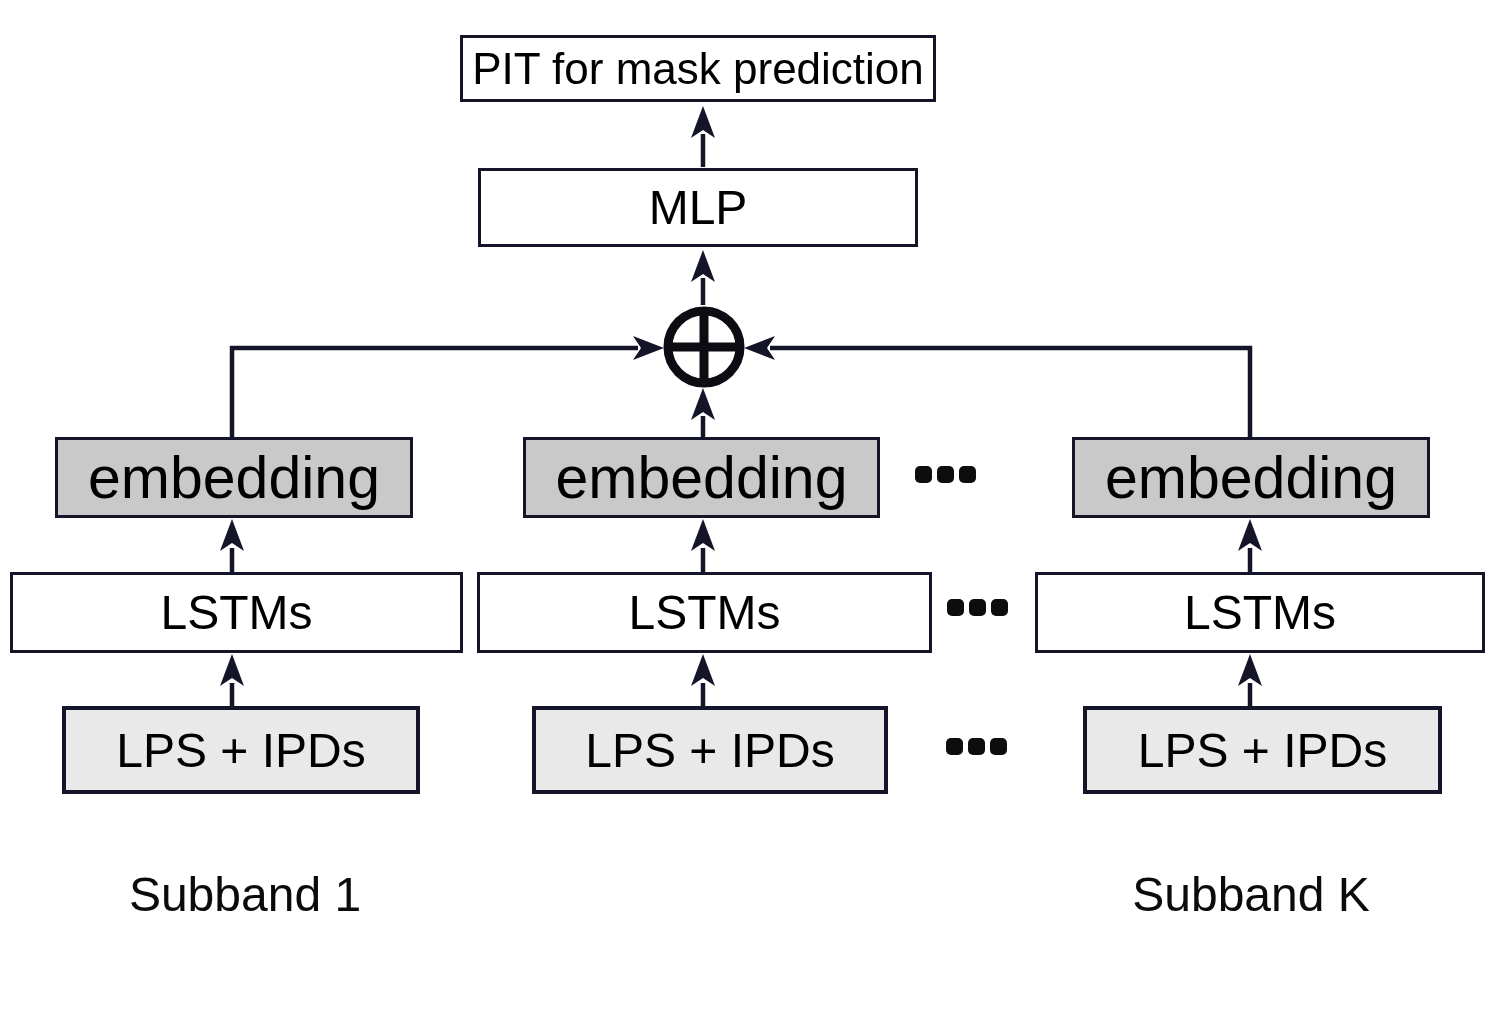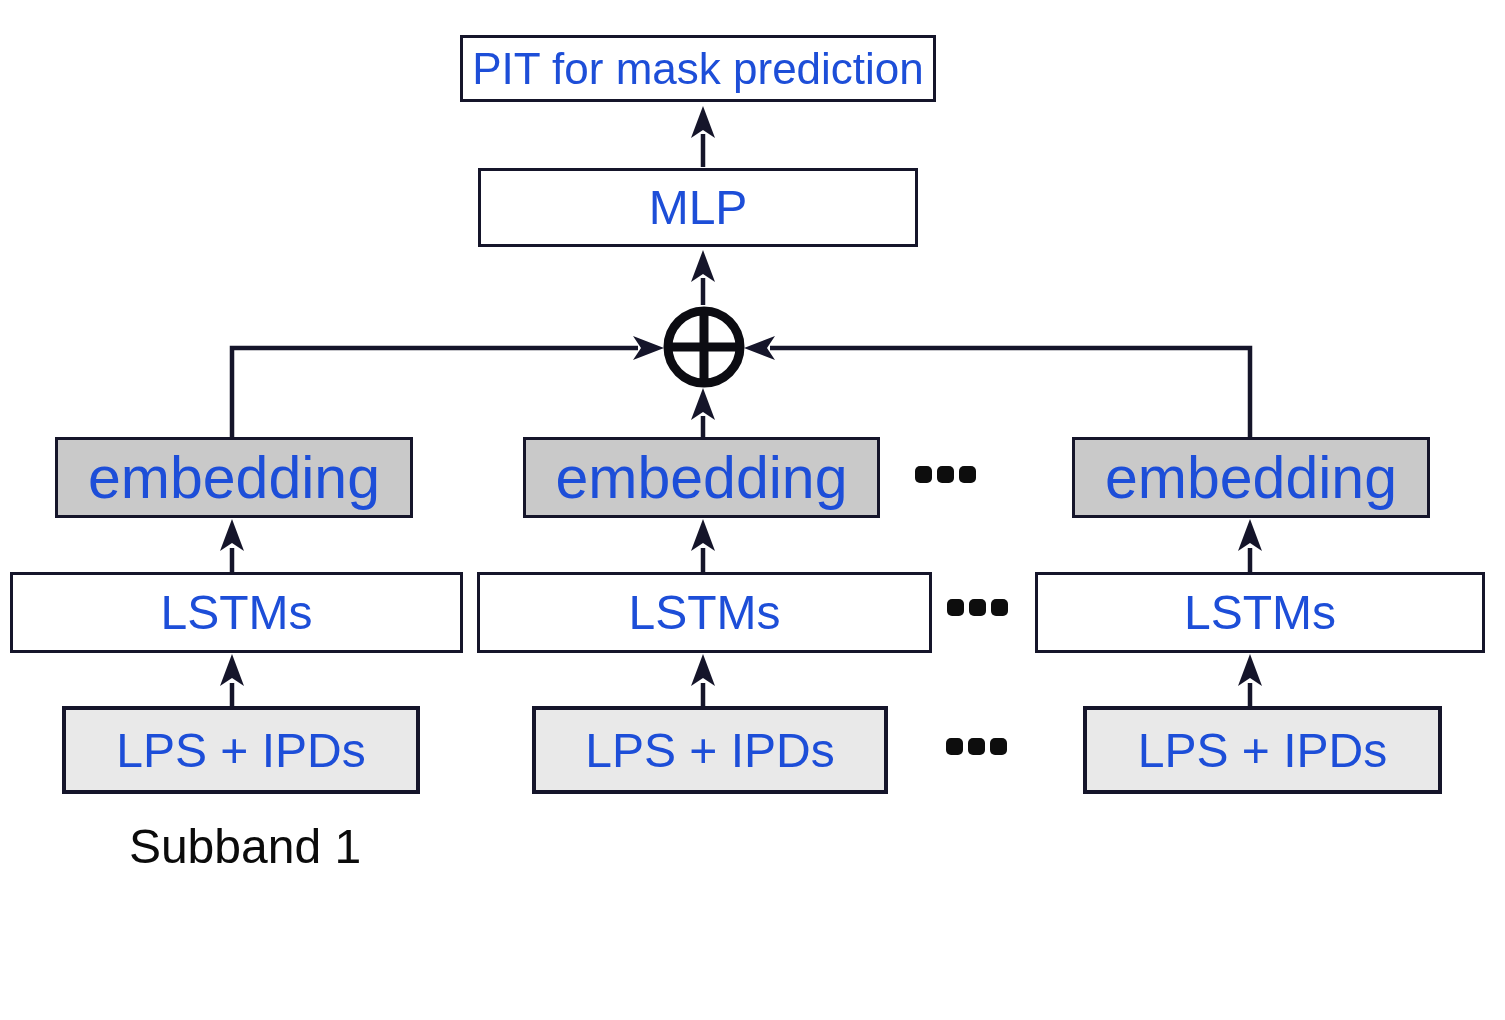--- a/index.html
+++ b/index.html
@@ -8,40 +8,40 @@
     width:1505px;height:1020px;
     background:#ffffff;
     overflow:hidden;
     font-family:"Liberation Sans", sans-serif;
   }
   #wires{position:absolute;left:0;top:0;z-index:0;}
   .box{
     position:absolute;box-sizing:border-box;
     display:flex;align-items:center;justify-content:center;
     background:#ffffff;border:3px solid #15152a;
-    color:#1d4ed8;z-index:1;
+    color:#000000;z-index:1;
     font-family:"Liberation Sans", sans-serif;
     white-space:nowrap;
   }
   .pit   {left:460px;top:35px;width:476px;height:67px;font-size:44px;}
   .mlp   {left:478px;top:168px;width:440px;height:79px;font-size:48px;}
   .emb   {background:#c9c9c9;border-width:3.5px;font-size:59px;height:81px;top:437px;}
   .emb.c1{left:55px;width:358px;}
   .emb.c2{left:523px;width:357px;}
   .emb.c3{left:1072px;width:358px;}
   .lstm  {border-width:3.5px;font-size:48px;height:81px;top:572px;}
   .lstm.c1{left:10px;width:453px;}
   .lstm.c2{left:477px;width:455px;}
   .lstm.c3{left:1035px;width:450px;}
   .lps   {background:#e9e9e9;border-width:4.5px;font-size:48px;height:88px;top:706px;}
   .lps.c1{left:62px;width:358px;}
   .lps.c2{left:532px;width:356px;}
   .lps.c3{left:1083px;width:359px;}
   .subband{
-    position:absolute;top:820px;width:400px;height:52px;
+    position:absolute;top:868px;width:400px;height:52px;
     display:flex;align-items:center;justify-content:center;
     font-size:48px;color:#0b0b0b;z-index:1;white-space:nowrap;
   }
   .subband.c1{left:45px;}
   .subband.c2{left:508px;}
   .subband.c3{left:1051px;}
   .dots{
     position:absolute;display:flex;gap:5px;z-index:1;
   }
   .dots span{
@@ -150,15 +150,16 @@
   <div class="box lps c1">LPS + IPDs</div>
   <div class="box lps c2">LPS + IPDs</div>
   <div class="dots lps-row">
     <span></span>
       <span></span>
       <span></span>
   </div>
   <div class="box lps c3">LPS + IPDs</div>
 
   <div class="subband c1">Subband 1</div>
+  <div class="subband c3">Subband K</div>
 
 
 </div>
 
 </body></html>

